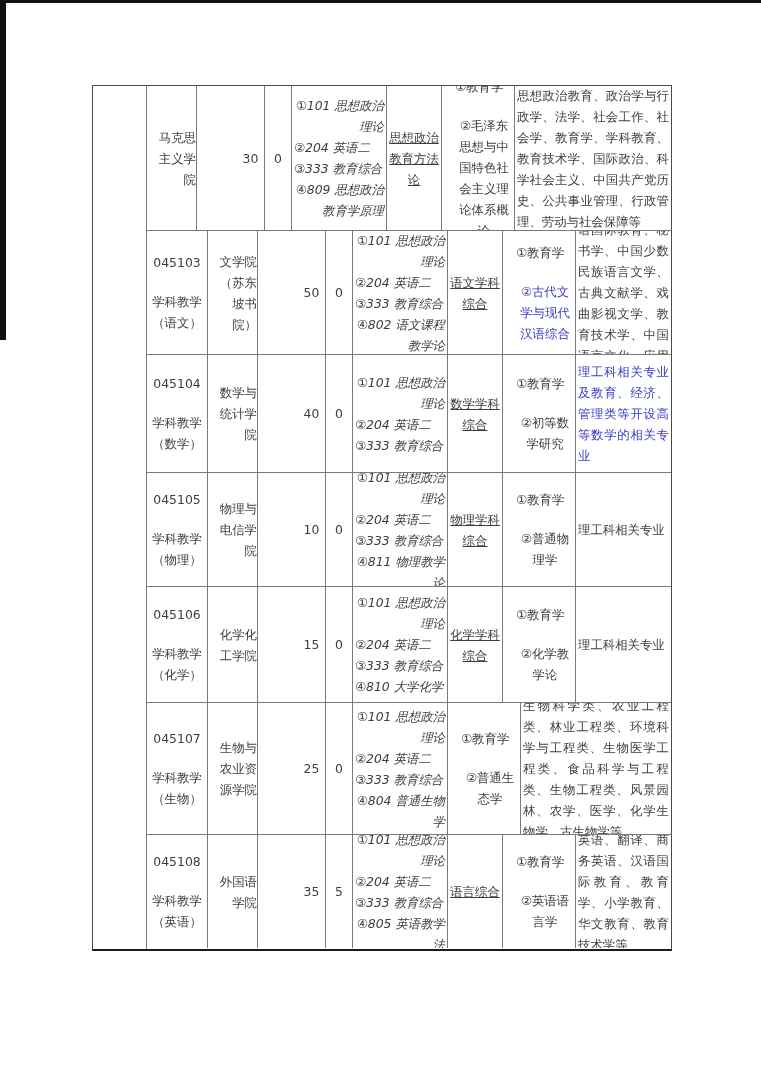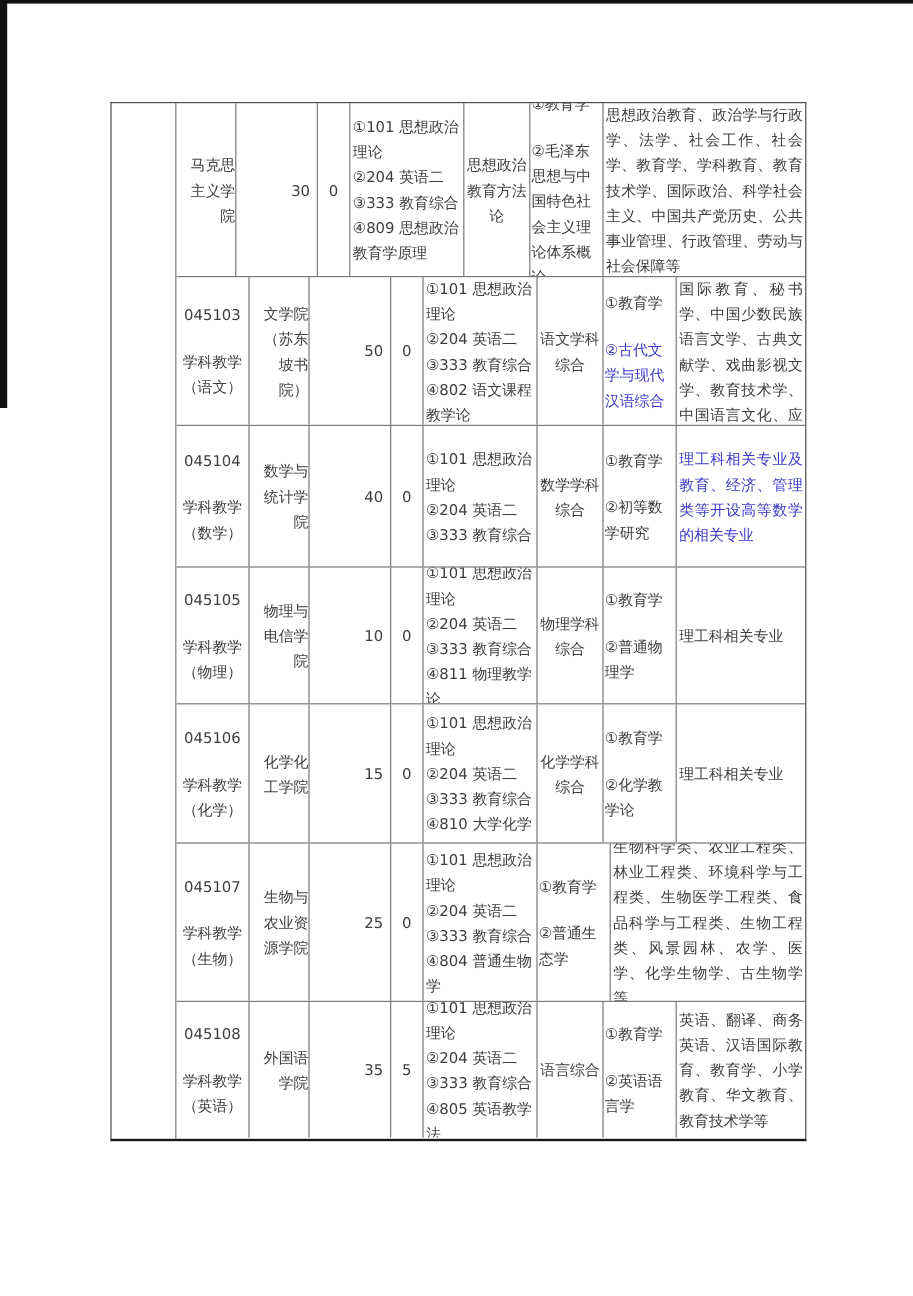--- a/index.html
+++ b/index.html
@@ -33,23 +33,23 @@
 
   .cell{
     box-sizing:border-box;border-right:1px solid #7a7a7a;flex:none;
     display:flex;flex-direction:column;align-items:center;justify-content:center;
     padding:0 1px;overflow:hidden;
   }
   .c-program{width:61px;text-align:center;}
   .c-college{width:50px;text-align:right;padding:0;}
   .c-q1{width:28px;text-align:center;margin-left:40px;}
   .c-q2{width:27px;text-align:center;}
-  .c-subjects{width:95px;align-items:flex-start;text-align:left;padding:0 2px;}
-  .c-retest{width:55px;text-align:center;padding:0;}
-  .c-additional{width:61px;align-items:flex-start;text-align:left;}
+  .c-subjects{width:95px;align-items:flex-start;text-align:right;padding:0 2px;font-style:italic;}
+  .c-retest{width:55px;text-align:center;padding:0;text-decoration:underline;}
+  .c-additional{width:61px;align-items:flex-start;text-align:center;margin-left:12px;}
   .c-remarks{flex:1;border-right:none;align-items:flex-start;text-align:left;padding:0 2px;}
   .c-remarks .rm{text-align:justify;}
 
   .program-code{text-align:center;}
   .program-name{text-align:center;margin-top:18px;}
   .add-1{margin-bottom:18px;}
   .blue, .c-remarks .blue{color:#3a3ac8;}
 </style>
 </head>
 <body>

